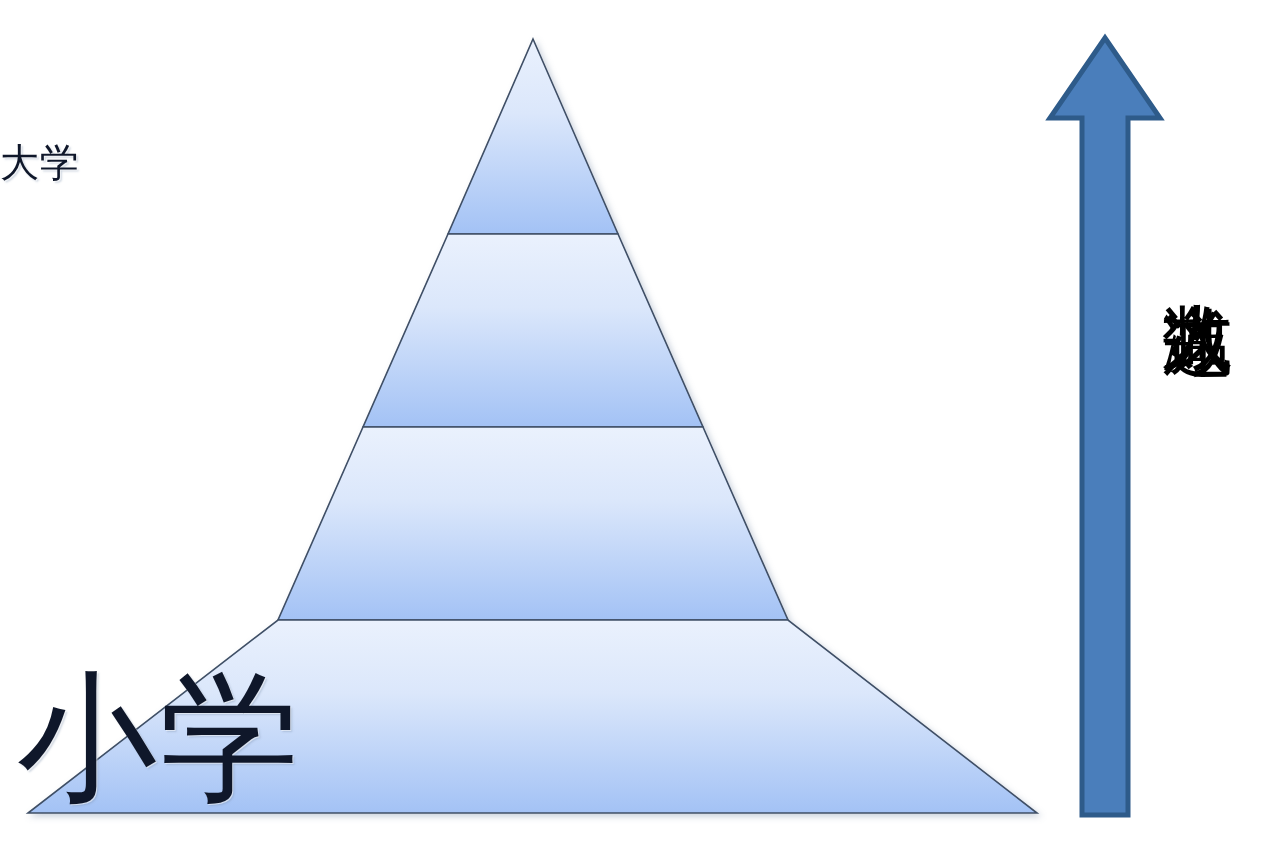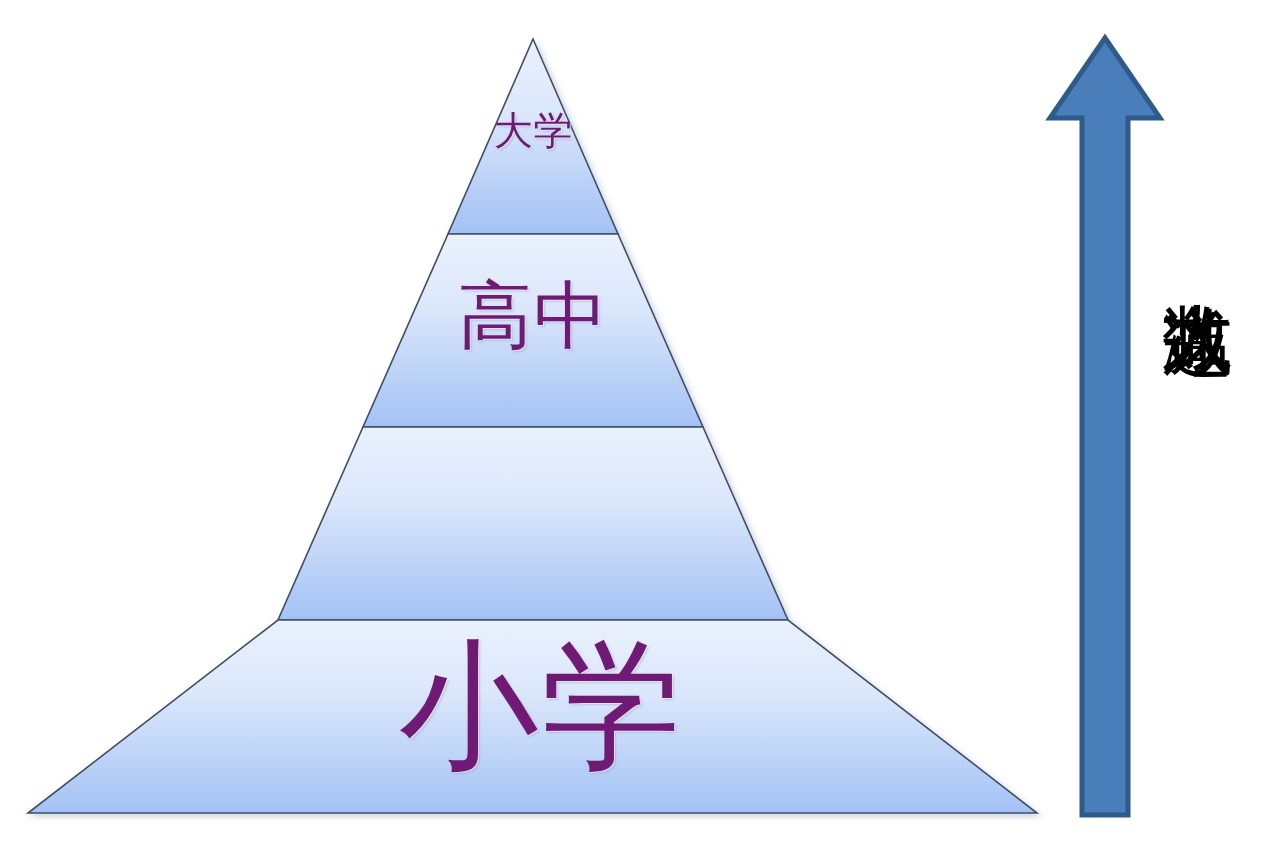--- a/index.html
+++ b/index.html
@@ -25,30 +25,31 @@
   }
 
   .pyramid-svg,
   .arrow-svg {
     display: block;
   }
 
   
   .tier-label {
     position: absolute;
-    color: #701a75;
+    color: #0f172a;
     line-height: 1;
     white-space: nowrap;
     letter-spacing: 0.02em;
-    text-align: center;
+    text-align: left;
     font-family: "Liberation Serif", "DejaVu Serif", serif;
     font-weight: 400;
     text-shadow:
        1px 1px 0 rgba(255,255,255,0.55),
        2px 2px 2px rgba(120,140,170,0.35);
+    margin-top: 32px;
   }
 
   .tier-label-university {
     left: 0;
     top: 111px;
     width: 1067px;
     font-size: 39px;
   }
   .tier-label-highschool {
     left: 0;
@@ -56,21 +57,21 @@
     width: 1067px;
     font-size: 74px;
   }
   .tier-label-middleschool {
     left: 0;
     top: 457px;
     width: 1067px;
     font-size: 110px;
   }
   .tier-label-elementary {
-    left: 8px;
+    left: 17px;
     top: 637px;
     width: 1067px;
     font-size: 140px;
   }
 
   
   .vertical-caption {
     position: absolute;
     left: 1148px;
     top: 248px;
@@ -109,21 +110,20 @@
       <polygon points="448,234 618,234 703,427 363,427" fill="url(#tierGrad)" stroke="#3f4f66" stroke-width="1.6"></polygon>
 
       <polygon points="363,427 703,427 788,620 278,620" fill="url(#tierGrad)" stroke="#3f4f66" stroke-width="1.6"></polygon>
 
       <polygon points="278,620 788,620 1037,813 28,813" fill="url(#tierGrad)" stroke="#3f4f66" stroke-width="1.6"></polygon>
     </g>
   </svg>
 
   <div class="tier-label tier-label-university">大学</div>
 
-  <div class="tier-label tier-label-highschool">高中</div>
 
 
   <div class="tier-label tier-label-elementary">小学</div>
 
   <svg class="arrow-svg" width="160" height="855" viewBox="0 0 160 855" style="position:absolute;left:1020px;top:0;">
     <polygon points="85,38 140,118 108,118 108,815 62,815 62,118 30,118" fill="#4a7ebb" stroke="#2e5b8a" stroke-width="5" stroke-linejoin="miter"></polygon>
   </svg>
 
   <div class="vertical-caption">人数递减</div>
 

